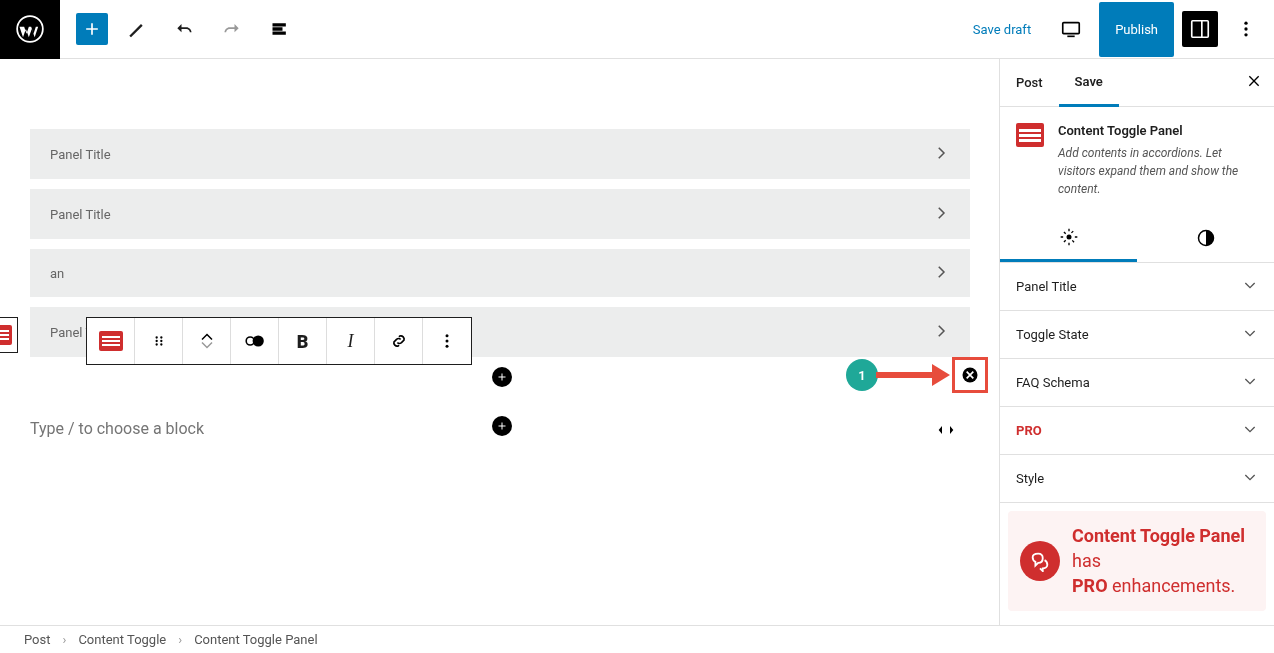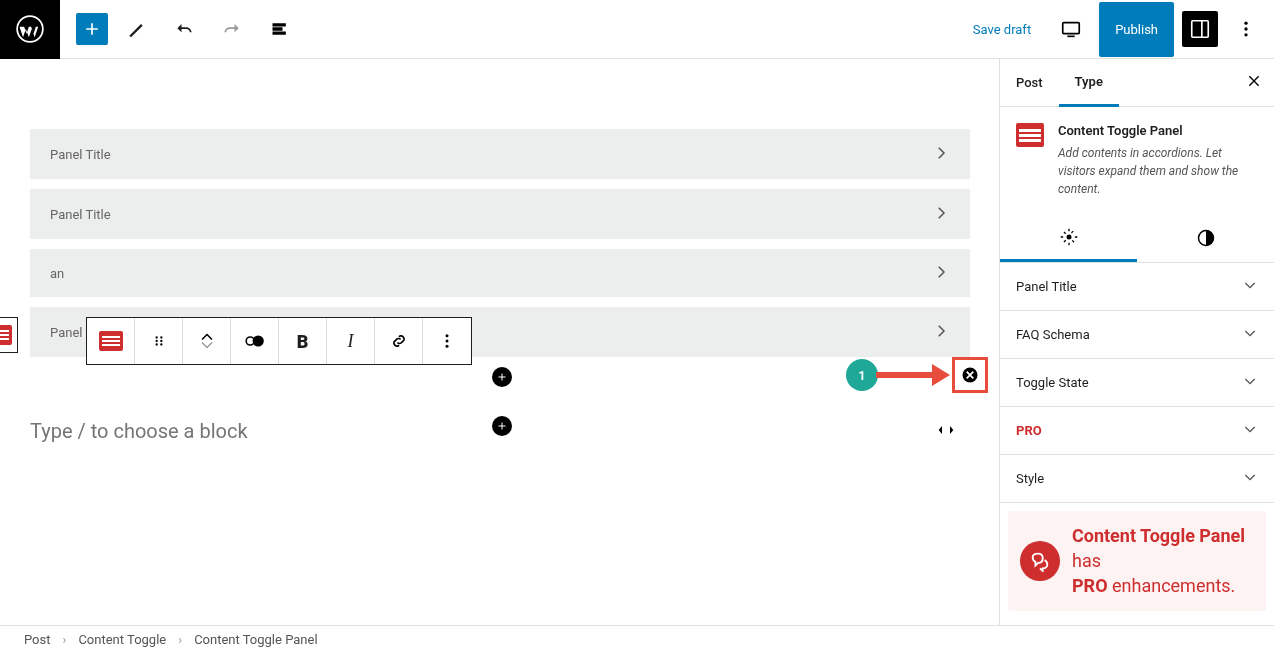--- a/index.html
+++ b/index.html
@@ -43,21 +43,21 @@
     
     .annotation { position: absolute; left: 846px; top: 300px; display: flex; align-items: center; }
     .ann-badge { width: 32px; height: 32px; background: #1fa898; border-radius: 50%; color: #fff; display: flex; align-items: center; justify-content: center; font-weight: 600; }
     .ann-arrow { width: 70px; height: 12px; margin-left: -2px; position: relative; }
     .ann-arrow-line { position: absolute; height: 6px; width: 60px; background: #e74c3c; top: 3px; }
     .ann-arrow-head { position: absolute; right: -4px; top: -5px; width: 0; height: 0; border-left: 18px solid #e74c3c; border-top: 11px solid transparent; border-bottom: 11px solid transparent; }
     .ann-target { position: absolute; left: 952px; top: 298px; width: 36px; height: 36px; border: 3px solid #e74c3c; display: flex; align-items: center; justify-content: center; }
     
     .resize-handle { position: absolute; left: 938px; top: 365px; }
     
-    .prompt-text { margin-top: 62px; color: #757575; font-size: 20px; }
+    .prompt-text { margin-top: 62px; color: #757575; font-size: 16px; }
     
     .sidebar { width: 275px; border-left: 1px solid #e0e0e0; display: flex; flex-direction: column; overflow: hidden; }
     .tabs { display: flex; border-bottom: 1px solid #e0e0e0; height: 48px; align-items: center; position: relative; }
     .tab { padding: 0 16px; height: 48px; display: flex; align-items: center; cursor: pointer; font-weight: 500; }
     .tab.active { border-bottom: 3px solid #007cba; font-weight: 600; }
     .tab-close { position: absolute; right: 12px; cursor: pointer; }
     
     .block-card { padding: 16px; display: flex; gap: 14px; align-items: flex-start; }
     .block-card-icon { width: 28px; height: 24px; background: #cf2e2e; border-radius: 2px; flex-shrink: 0; display: flex; flex-direction: column; justify-content: center; gap: 2px; padding: 3px; }
     .block-card-icon div { height: 3px; background: #fff; }
@@ -262,21 +262,21 @@
     <div class="resize-handle">
       <svg width="16" height="12" viewBox="0 0 24 16">
           <path d="M6 2l-5 6 5 6M18 2l5 6-5 6" fill="#000"></path>
         </svg>
     </div>
   </div>
 
   <div class="sidebar">
     <div class="tabs">
       <div class="tab">Post</div>
-      <div class="tab active">Type</div>
+      <div class="tab active">Save</div>
       <div class="tab-close"><svg width="16" height="16" viewBox="0 0 24 24">
             <path d="M5 5l14 14M19 5L5 19" stroke="#000" stroke-width="2"></path>
           </svg></div>
     </div>
     <div class="block-card">
       <div class="block-card-icon">
           <div></div>
           <div></div>
           <div></div>
         </div>
@@ -299,27 +299,27 @@
           </svg>
         </div>
     </div>
     <div class="setting-row">
       <span>Panel Title</span>
       <span><svg width="16" height="16" viewBox="0 0 24 24">
             <path d="M5 9l7 7 7-7" fill="none" stroke="#555" stroke-width="2"></path>
           </svg></span>
     </div>
     <div class="setting-row">
+      <span>Toggle State</span>
+      <span><svg width="16" height="16" viewBox="0 0 24 24">
+            <path d="M5 9l7 7 7-7" fill="none" stroke="#555" stroke-width="2"></path>
+          </svg></span>
+    </div>
+    <div class="setting-row">
       <span>FAQ Schema</span>
-      <span><svg width="16" height="16" viewBox="0 0 24 24">
-            <path d="M5 9l7 7 7-7" fill="none" stroke="#555" stroke-width="2"></path>
-          </svg></span>
-    </div>
-    <div class="setting-row">
-      <span>Toggle State</span>
       <span><svg width="16" height="16" viewBox="0 0 24 24">
             <path d="M5 9l7 7 7-7" fill="none" stroke="#555" stroke-width="2"></path>
           </svg></span>
     </div>
     <div class="setting-row pro">
       <span>PRO</span>
       <span><svg width="16" height="16" viewBox="0 0 24 24">
             <path d="M5 9l7 7 7-7" fill="none" stroke="#555" stroke-width="2"></path>
           </svg></span>
     </div>

